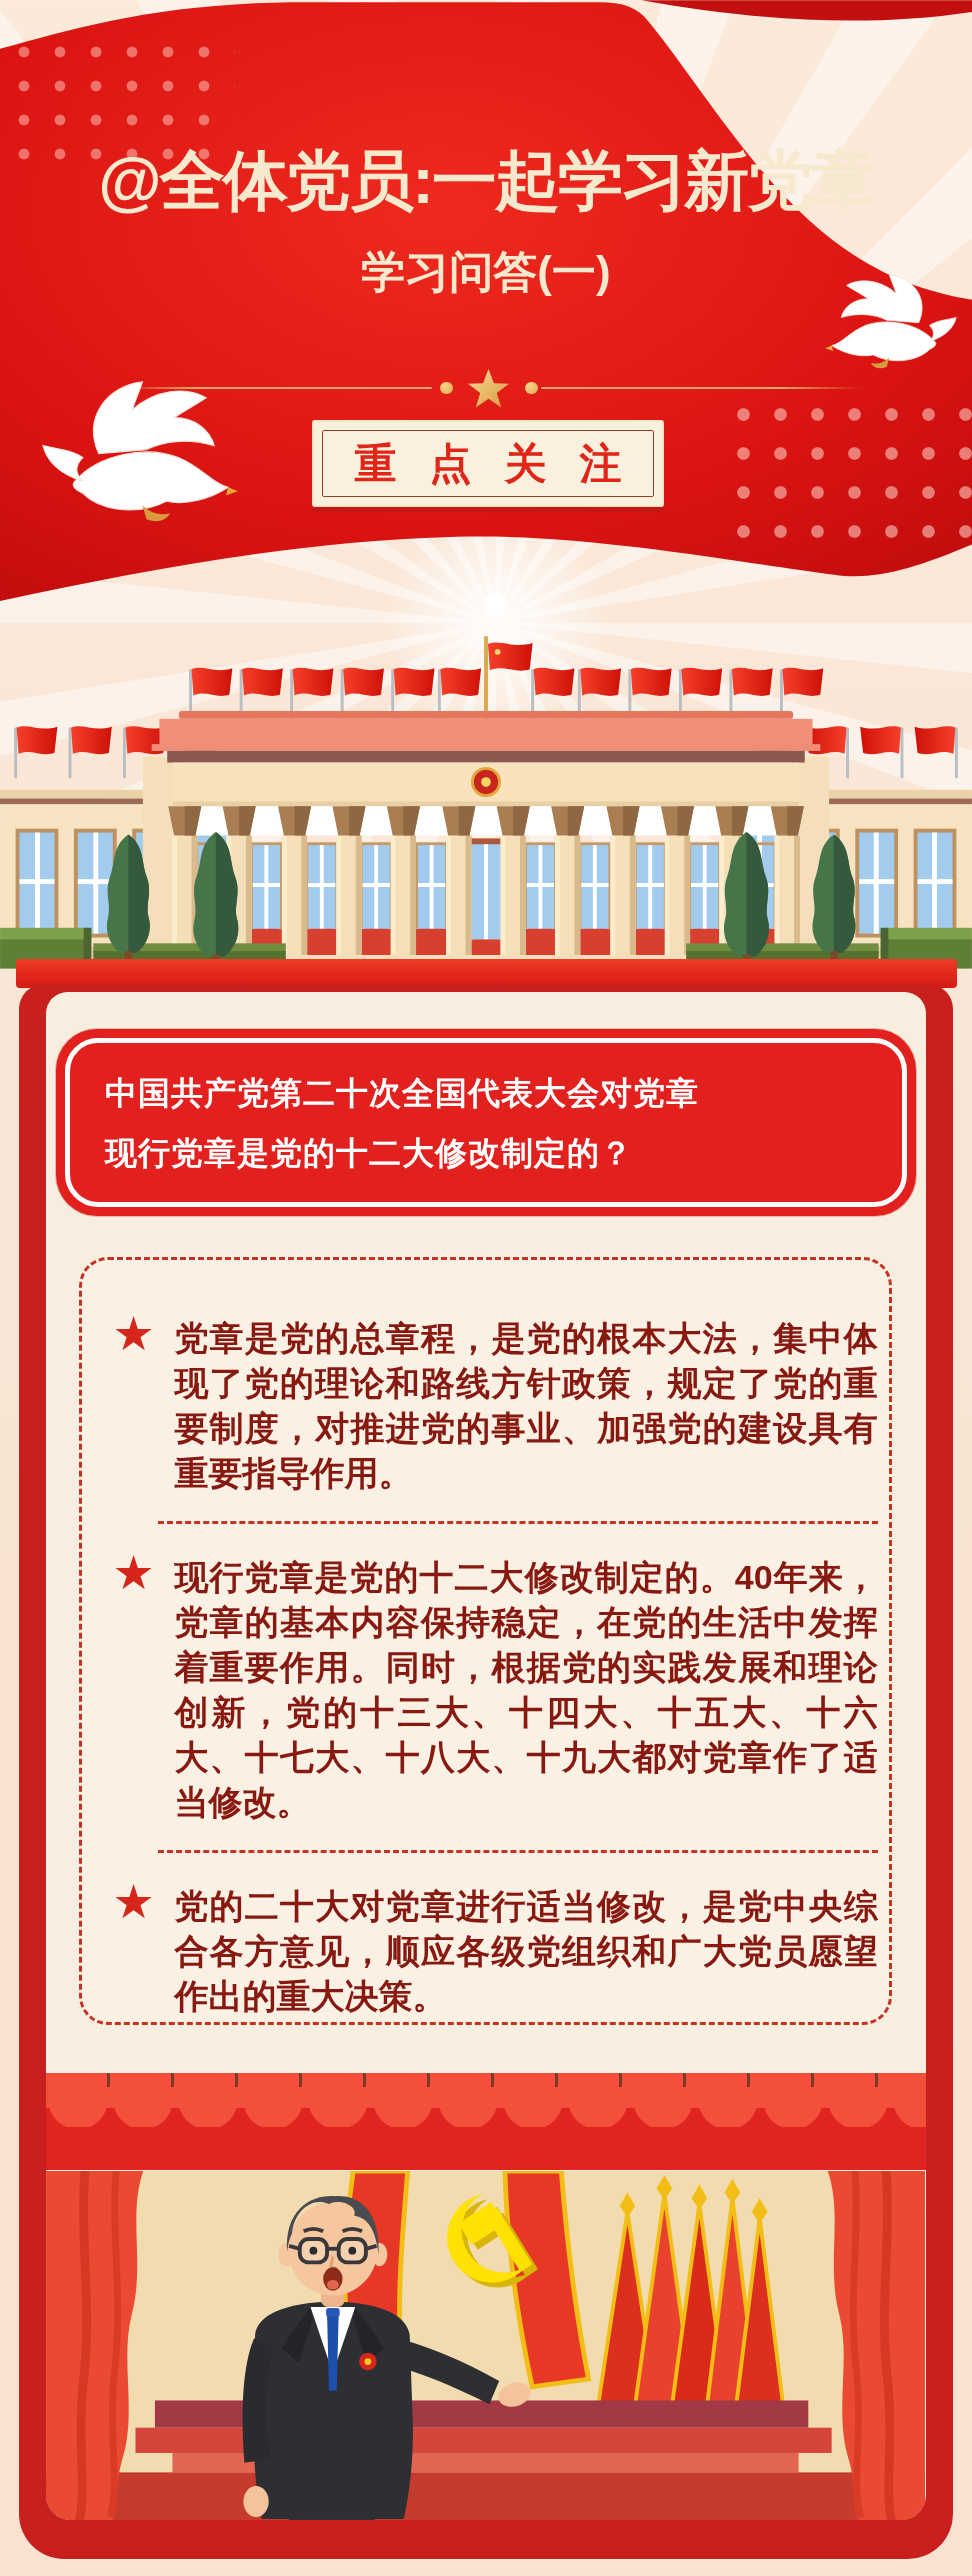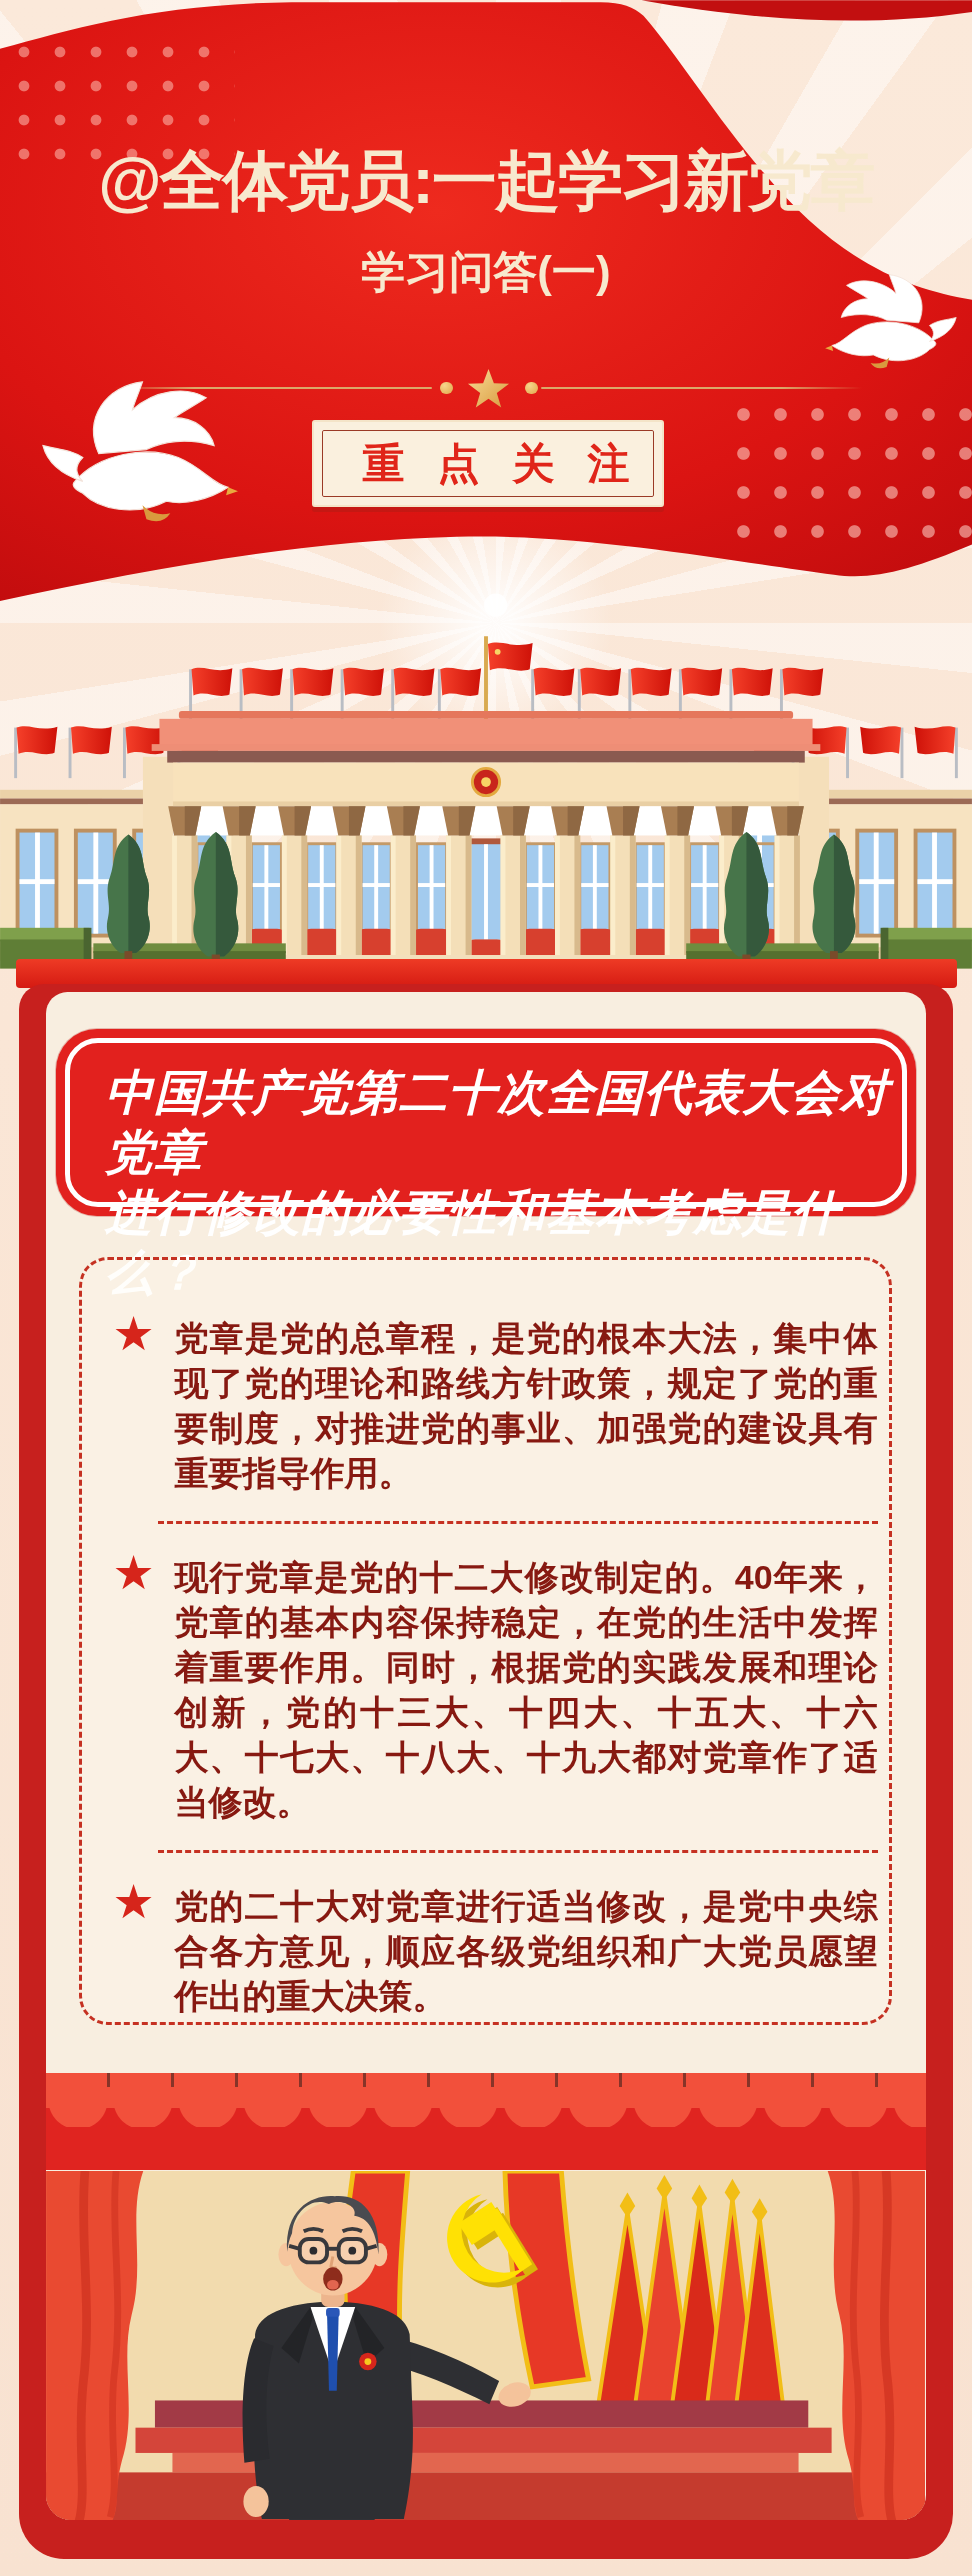--- a/index.html
+++ b/index.html
@@ -32,40 +32,40 @@
   .d-dot{position:absolute;top:8.8px;width:12.6px;height:12.6px;border-radius:50%;
     background:radial-gradient(circle at 35% 30%,#F6D68C,#E2A64A);}
   .d-dot.a{left:440px;} .d-dot.b{left:525px;}
   .d-star{position:absolute;left:466px;top:-5.8px;width:45px;height:45px;}
   .badge{position:absolute;left:312px;top:420px;width:348px;height:83px;
     background:var(--badge-bg,#FAF0DE);border:2.9px solid #F4E4C8;border-radius:2.9px;
     box-shadow:0 4.9px 0 rgba(158,32,22,.35);}
   .badge .inner{position:absolute;inset:7.8px;border:1.9px solid #9A3A26;border-radius:1.9px;
     display:flex;align-items:center;justify-content:center;}
   .badge .label{color:var(--badge-text,#E02519);font-size:42px;font-weight:bold;
-    letter-spacing:33px;text-indent:33px;white-space:nowrap;padding-left:16px;}
+    letter-spacing:33px;text-indent:33px;white-space:nowrap;}
   .dove{position:absolute;}
   .dove-l{left:39px;top:375px;width:199px;height:165px;}
   .dove-r{left:819px;top:272px;width:146px;height:107px;transform:scaleX(-1);}
   .building{position:absolute;left:0;top:541px;width:972px;height:449px;}
 
   
   .platform{position:absolute;left:15.6px;top:959px;width:941px;height:29px;border-radius:3.9px;
     background:linear-gradient(180deg,#EE3B25,#D51A12);}
   .card{position:absolute;left:19.4px;top:984px;width:934px;height:1575px;
     background:var(--frame-red,#C7201E);border-radius:25px 25px 45px 45px;}
   .panel{position:absolute;left:27px;right:27px;top:7.8px;bottom:39px;
     background:var(--panel-cream,#F8EEE0);border-radius:21.4px 21.4px 25px 25px;overflow:hidden;}
 
   .q-box{position:absolute;left:9.7px;top:37px;width:860px;height:187px;
     background:var(--qbox-red,#E2211E);border-radius:41px;
     box-shadow:0 0 0 1px rgba(170,20,15,.25);}
   .q-ring{position:absolute;inset:8.8px;border:5.8px solid #FFFFFF;border-radius:33px;}
   .q-text{position:relative;padding:34px 27px 0 49px;color:#FFFFFF;
-    font-size:48px;line-height:60px;font-weight:bold;letter-spacing:1px;font-style:italic;}
+    font-size:32px;line-height:60px;font-weight:bold;letter-spacing:1px;}
 
   .points-box{position:absolute;left:33px;top:265px;width:813px;height:768px;
     border:3.9px dashed var(--dash-red,#C53122);border-radius:29px;
     padding:56px 11.7px 0 92px;box-sizing:border-box;background:rgba(255,250,240,.25);}
   .point{position:relative;color:var(--point-text,#871911);font-size:34px;
     line-height:45px;font-weight:bold;text-align:justify;}
   .point .star{position:absolute;left:-62px;top:-5.8px;font-size:47px;line-height:47px;
     color:var(--star-red,#D6251B);font-weight:normal;}
   .sep{height:0;border-top:3.9px dashed var(--dash-red,#C53122);margin:25px 0 31px -16.5px;}
 
@@ -307,21 +307,21 @@
 
   <div class="platform"></div>
 
   <div class="card">
     <div class="panel">
 
       <div class="q-box">
         <div class="q-ring"></div>
         <div class="q-text">
           <div>中国共产党第二十次全国代表大会对党章</div>
-          <div>进行修改的必要性和基本考虑是什么？</div>
+          <div>现行党章是党的十二大修改制定的？</div>
         </div>
       </div>
 
       <div class="points-box">
         <div class="point">
           <span class="star">★</span>
           <span>党章是党的总章程，是党的根本大法，集中体现了党的理论和路线方针政策，规定了党的重要制度，对推进党的事业、加强党的建设具有重要指导作用。</span>
         </div>
         <div class="sep"></div>
         <div class="point">

